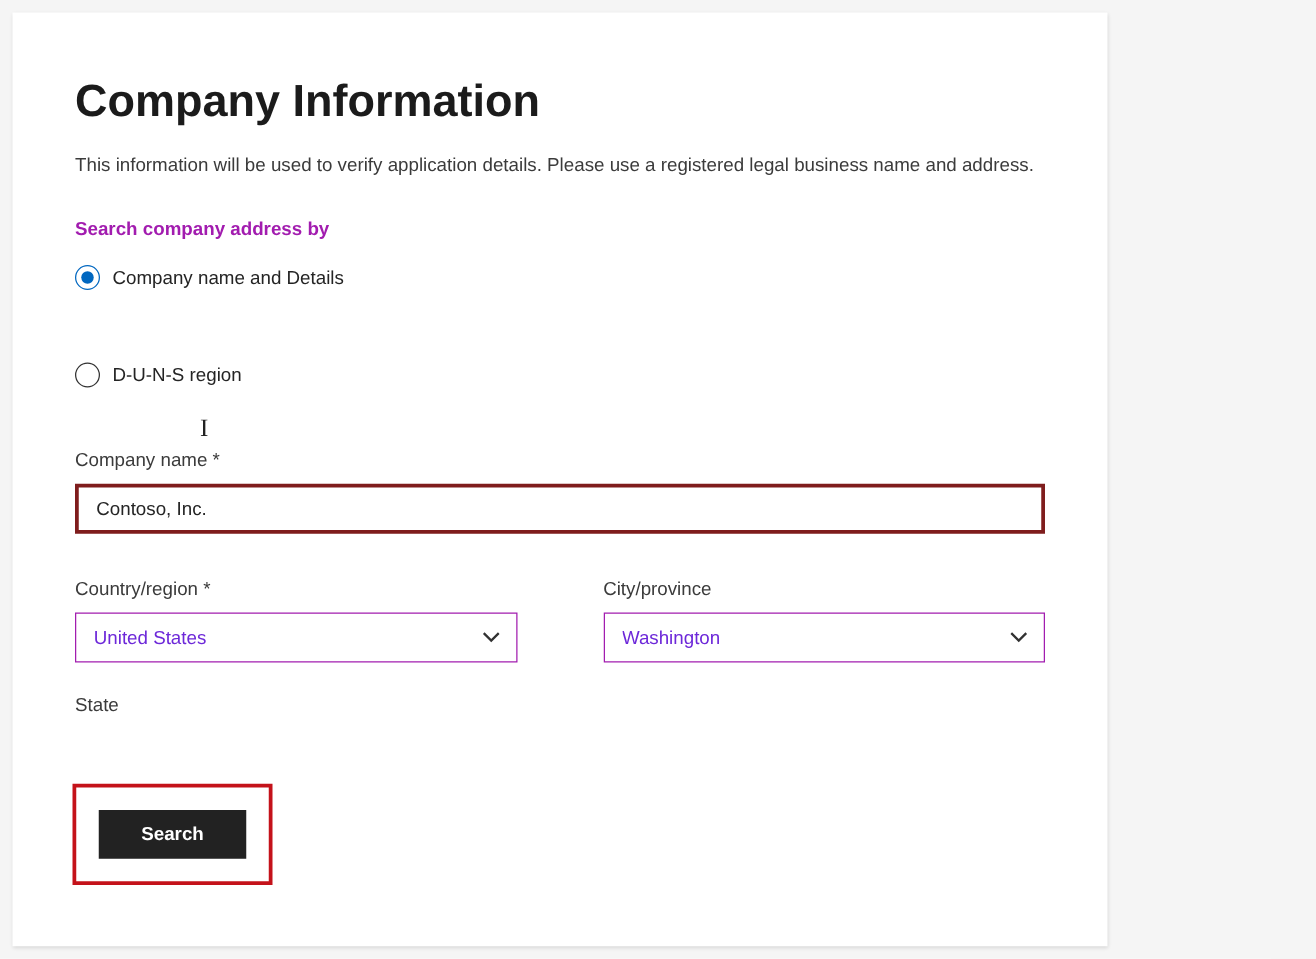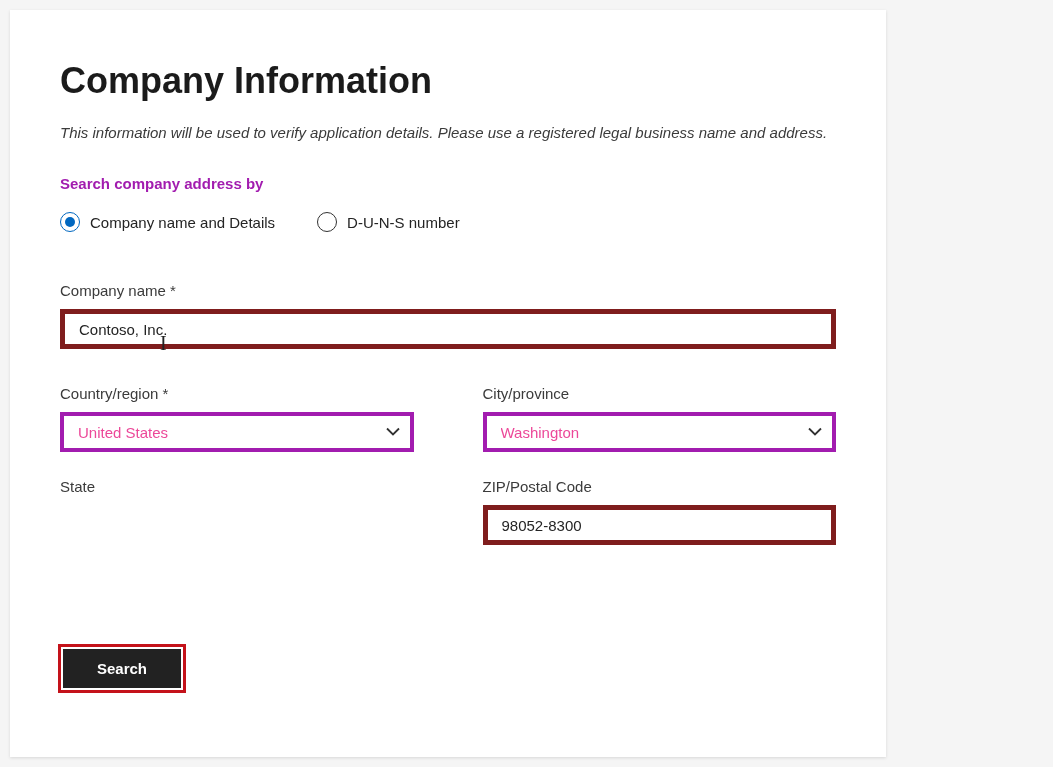--- a/index.html
+++ b/index.html
@@ -23,33 +23,33 @@
     .page-title {
       font-size: 36px;
       font-weight: 700;
       color: #1b1b1b;
       margin-bottom: 22px;
     }
     .page-description {
       font-size: 15px;
       color: #3b3b3b;
       margin-bottom: 34px;
-      font-style: italic;
     }
     .section-label {
       font-size: 15px;
       font-weight: 700;
       color: #a21caf;
       margin-bottom: 20px;
     }
     .radio-row {
       display: flex;
-      gap: 42px;
+      gap: 58px;
       align-items: flex-start;
       margin-bottom: 50px;
+      flex-direction: column;
     }
     .radio-option {
       display: flex;
       align-items: center;
       gap: 10px;
       cursor: pointer;
     }
     .radio-circle {
       width: 20px;
       height: 20px;
@@ -78,65 +78,65 @@
     }
     .field-label {
       font-size: 15px;
       color: #3b3b3b;
       margin-bottom: 10px;
       display: block;
     }
     .text-input {
       width: 100%;
       height: 40px;
-      border: 5px solid #7f1d1d;
+      border: 3px solid #7f1d1d;
       padding: 0 14px;
       font-size: 15px;
       color: #242424;
       font-family: inherit;
       outline: none;
     }
     .two-col {
       display: flex;
       gap: 69px;
       margin-bottom: 26px;
     }
     .col {
       flex: 1;
     }
     .select-wrapper {
       position: relative;
     }
     .select-input {
       width: 100%;
       height: 40px;
-      border: 4px solid #a21caf;
+      border: 1px solid #a21caf;
       padding: 0 40px 0 14px;
       font-size: 15px;
-      color: #ec4899;
+      color: #6d28d9;
       font-family: inherit;
       background: #fff;
       appearance: none;
       -webkit-appearance: none;
       outline: none;
       cursor: pointer;
     }
     .chevron {
       position: absolute;
       right: 14px;
       top: 50%;
       transform: translateY(-50%);
       pointer-events: none;
     }
     .button-wrap {
       position: absolute;
       left: 48px;
-      bottom: 64px;
+      bottom: 49px;
       border: 3px solid #c4121a;
-      padding: 2px;
+      padding: 18px;
       display: inline-block;
     }
     .search-button {
       background: #222222;
       color: #ffffff;
       border: none;
       font-size: 15px;
       font-weight: 600;
       padding: 11px 34px;
       cursor: pointer;
@@ -164,21 +164,21 @@
 
   <div class="radio-row">
     <div class="radio-option">
       <span class="radio-circle selected">
         <span class="radio-dot"></span>
       </span>
       <span class="radio-label">Company name and Details</span>
     </div>
     <div class="radio-option">
       <span class="radio-circle"></span>
-      <span class="radio-label">D-U-N-S number</span>
+      <span class="radio-label">D-U-N-S region</span>
     </div>
   </div>
 
   <div class="field-group-full">
     <label class="field-label">Company name *</label>
     <input type="text" class="text-input" value="Contoso, Inc." style="">
   </div>
 
   <span class="text-cursor">I</span>
 
@@ -200,23 +200,19 @@
           <path d="M1 1 L7 7 L13 1" stroke="#323232" stroke-width="1.8" fill="none"></path>
         </svg>
       </div>
     </div>
   </div>
 
   <div class="two-col">
     <div class="col">
       <label class="field-label">State</label>
     </div>
-    <div class="col">
-      <label class="field-label">ZIP/Postal Code</label>
-      <input type="text" class="text-input" value="98052-8300" style="">
-    </div>
   </div>
 
   <div class="button-wrap">
     <button class="search-button">Search</button>
   </div>
 
 </div>
 
 </body></html>

